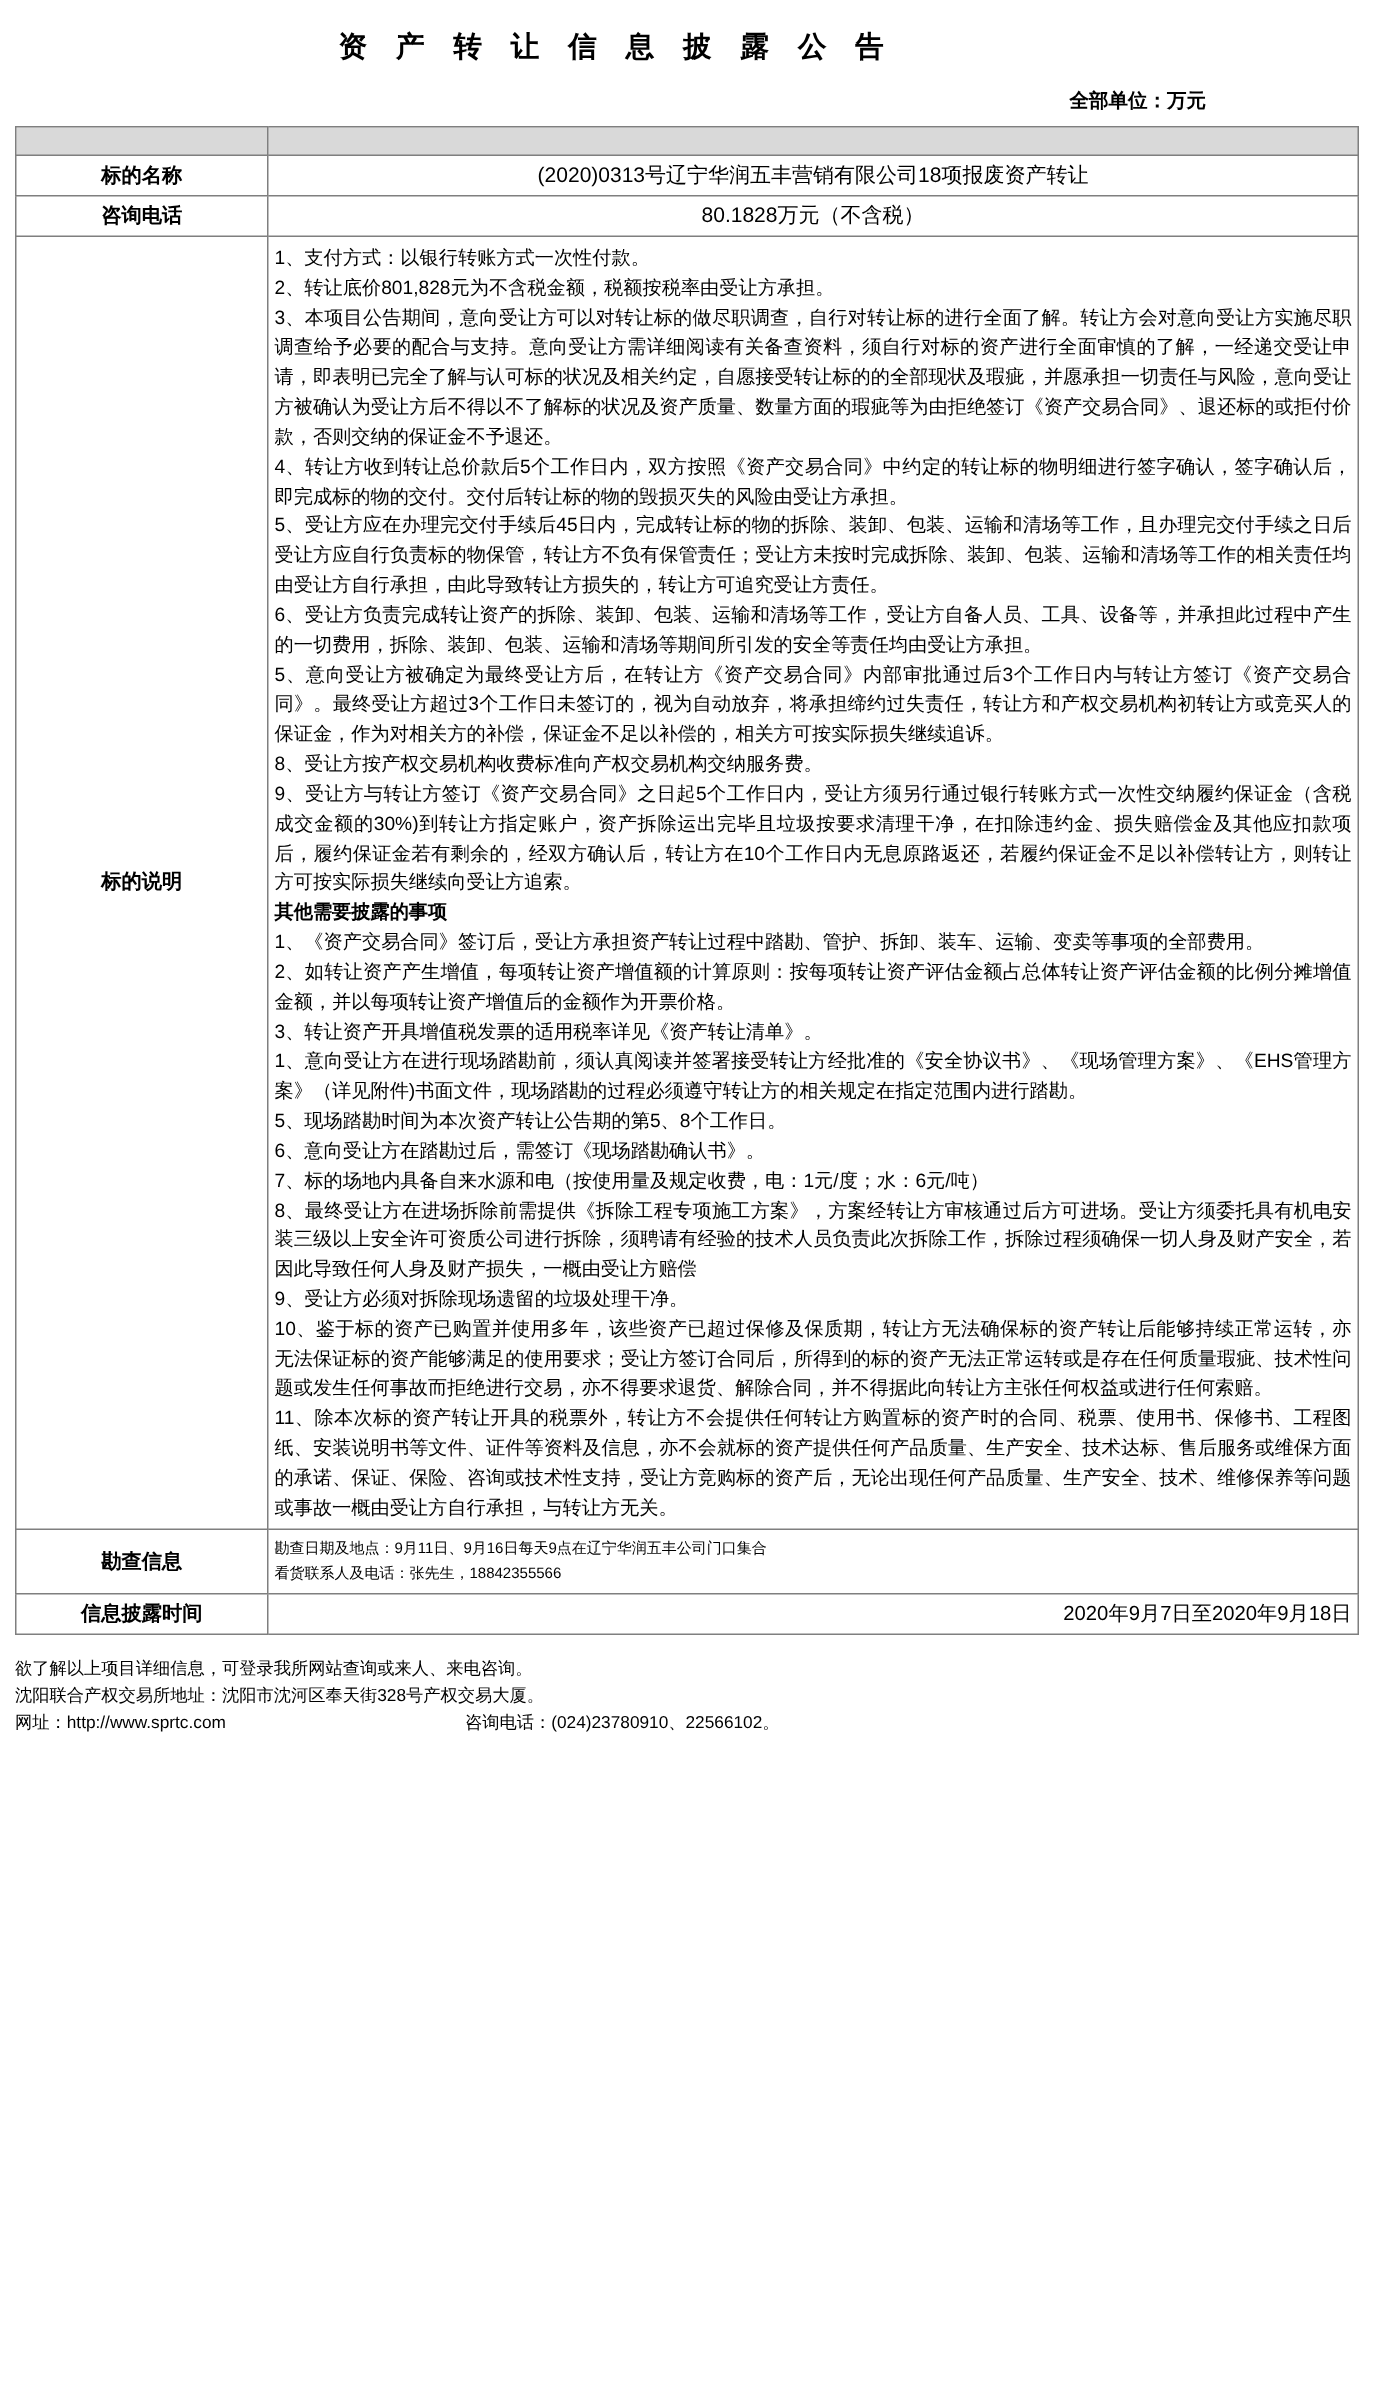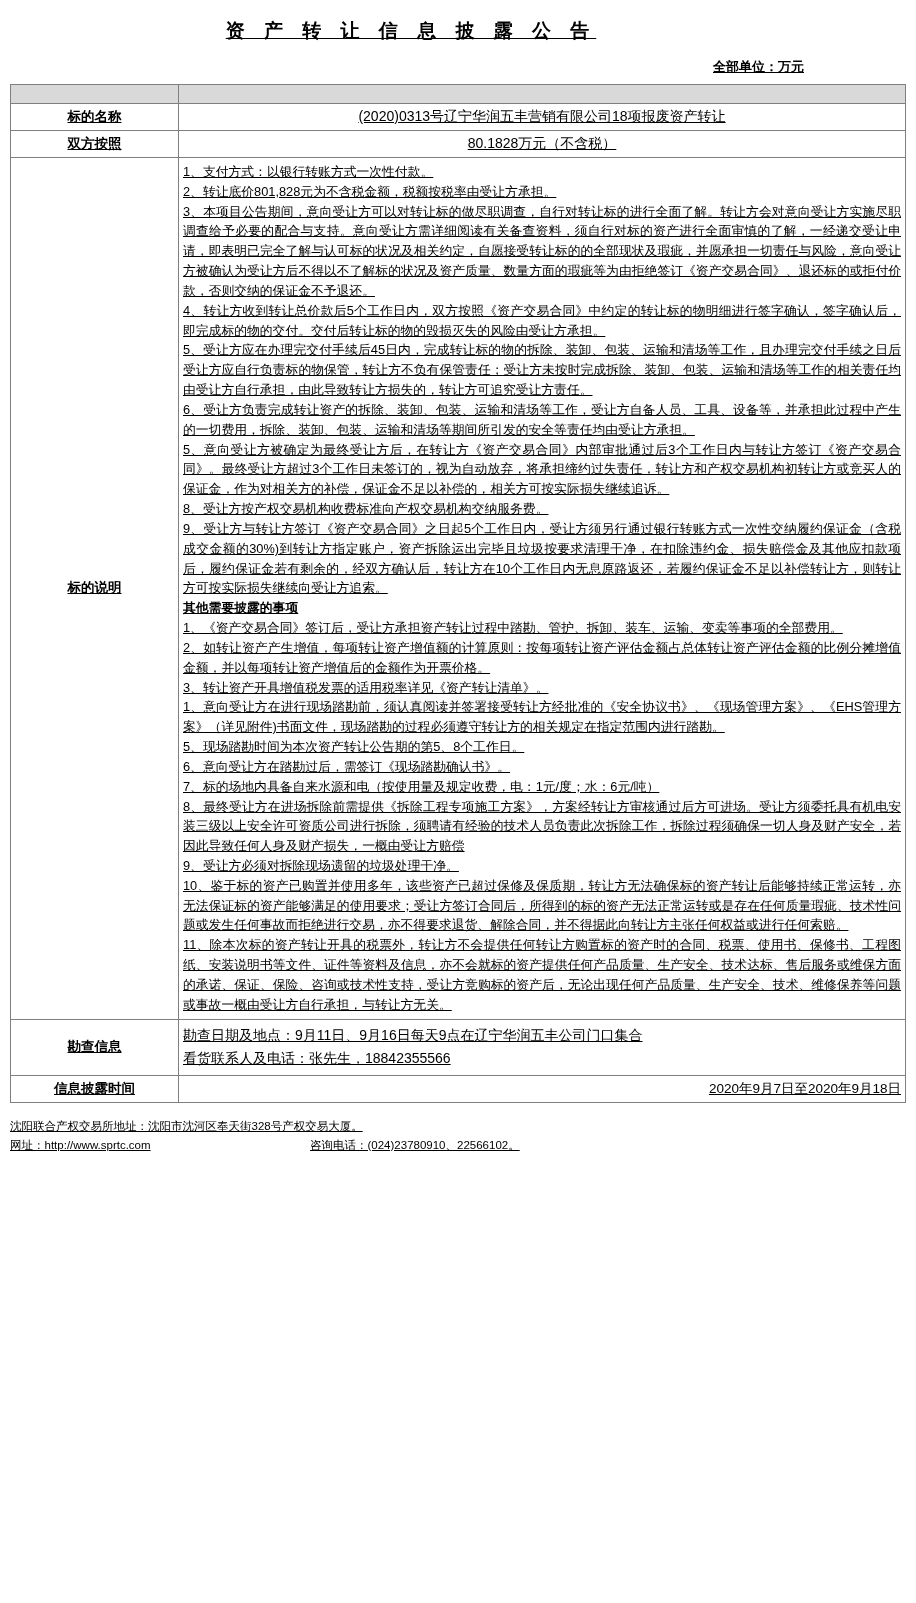--- a/index.html
+++ b/index.html
@@ -10,21 +10,20 @@
   body {
     width: 916px;
     font-family: "Liberation Sans", "DejaVu Sans", sans-serif;
     color: #000000;
     -webkit-font-smoothing: antialiased;
   }
   .page {
     width: 822px;
     box-sizing: border-box;
     padding: 0;
-    text-decoration: underline;
   }
   .doc-title {
     text-align: center;
     font-size: 19px;
     font-weight: bold;
     letter-spacing: 7px;
     padding: 18px 0 14px 0;
     color: #000;
   }
   .unit-line {
@@ -62,21 +61,21 @@
     padding: 24px 10px;
   }
   td.value-body {
     font-size: 12.8px;
     line-height: 1.55;
     padding: 8px 10px 10px 10px;
     text-align: justify;
     vertical-align: top;
   }
   td.value-left {
-    font-size: 14px;
+    font-size: 10px;
     line-height: 1.7;
     padding: 12px 10px;
     vertical-align: middle;
     margin-top: 20px;
   }
   td.value-date {
     text-align: right;
     font-size: 13.5px;
     padding: 18px 10px;
   }
@@ -120,21 +119,21 @@
     <tbody>
       <tr class="spacer-row">
         <td></td>
         <td></td>
       </tr>
       <tr>
         <td class="label">标的名称</td>
         <td class="value-center">(2020)0313号辽宁华润五丰营销有限公司18项报废资产转让</td>
       </tr>
       <tr>
-        <td class="label">双方按照</td>
+        <td class="label">咨询电话</td>
         <td class="value-center">80.1828万元（不含税）</td>
       </tr>
       <tr>
         <td class="label">标的说明</td>
         <td class="value-body">
           <div>
             <p class="body-p">1、支付方式：以银行转账方式一次性付款。</p>
             <p class="body-p">2、转让底价801,828元为不含税金额，税额按税率由受让方承担。</p>
             <p class="body-p">3、本项目公告期间，意向受让方可以对转让标的做尽职调查，自行对转让标的进行全面了解。转让方会对意向受让方实施尽职调查给予必要的配合与支持。意向受让方需详细阅读有关备查资料，须自行对标的资产进行全面审慎的了解，一经递交受让申请，即表明已完全了解与认可标的状况及相关约定，自愿接受转让标的的全部现状及瑕疵，并愿承担一切责任与风险，意向受让方被确认为受让方后不得以不了解标的状况及资产质量、数量方面的瑕疵等为由拒绝签订《资产交易合同》、退还标的或拒付价款，否则交纳的保证金不予退还。</p>
             <p class="body-p">4、转让方收到转让总价款后5个工作日内，双方按照《资产交易合同》中约定的转让标的物明细进行签字确认，签字确认后，即完成标的物的交付。交付后转让标的物的毁损灭失的风险由受让方承担。</p>
@@ -168,20 +167,21 @@
         </td>
       </tr>
       <tr>
         <td class="label">信息披露时间</td>
         <td class="value-date">2020年9月7日至2020年9月18日</td>
       </tr>
     </tbody>
   </table>
 
   <div class="footer">
+    <div class="footer-row">欲了解以上项目详细信息，可登录我所网站查询或来人、来电咨询。</div>
     <div class="footer-row">沈阳联合产权交易所地址：沈阳市沈河区奉天街328号产权交易大厦。</div>
     <div class="footer-inline">
       <span class="c1">网址：http://www.sprtc.com</span>
       <span>咨询电话：(024)23780910、22566102。</span>
     </div>
   </div>
 
 </div>
 
 </body></html>

